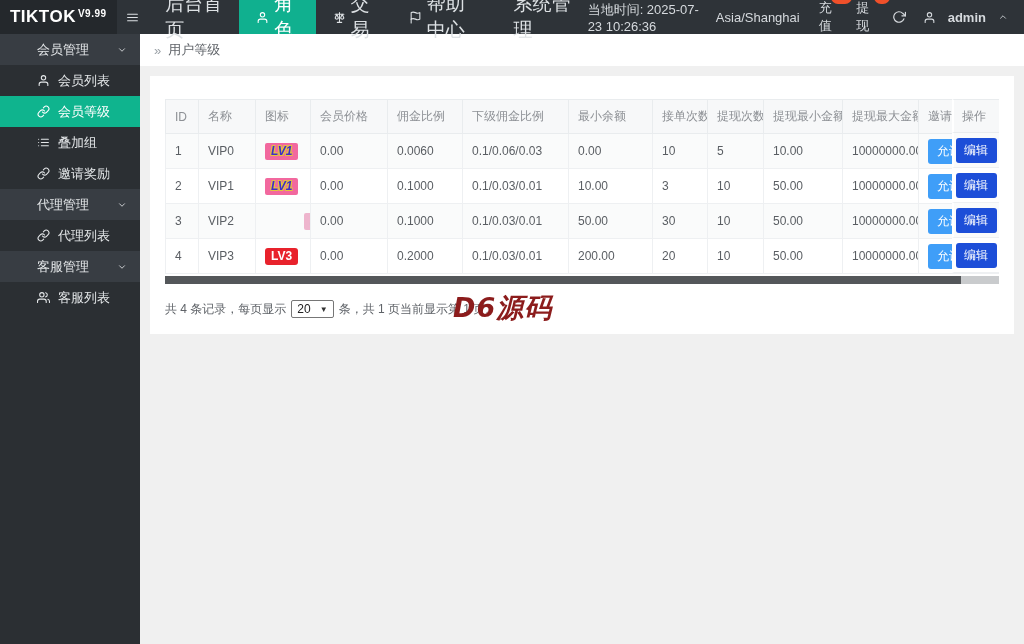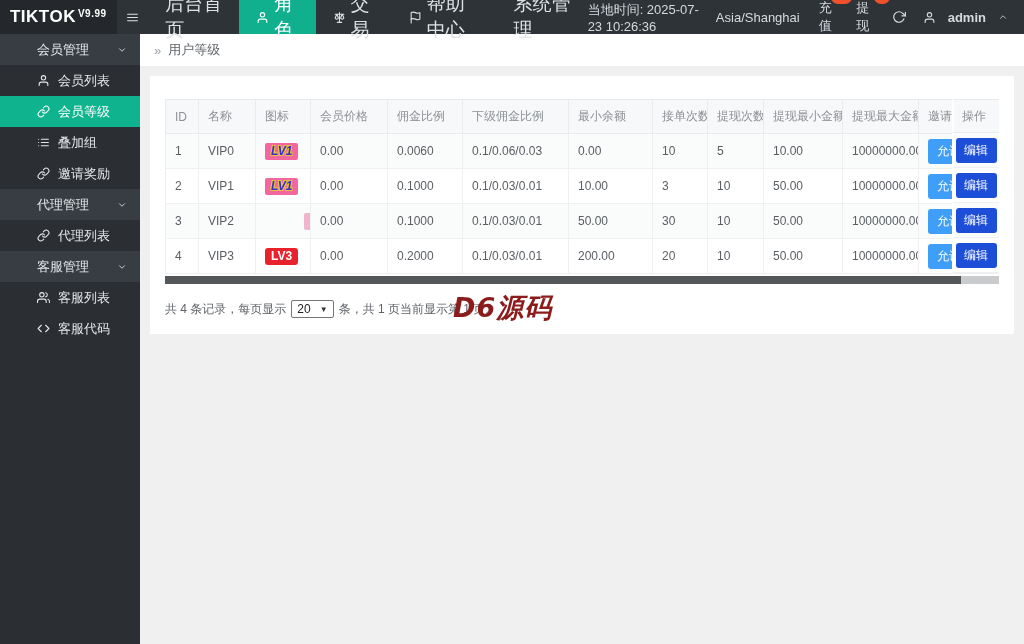--- a/index.html
+++ b/index.html
@@ -275,26 +275,20 @@
     <span class="grow"></span>
     <svg class="ic ic-sm">
         <use href="#i-chevron-down"></use>
       </svg>
   </div>
   <div class="side-item">
     <svg class="ic">
         <use href="#i-users"></use>
       </svg>
     <span>客服列表</span>
-  </div>
-  <div class="side-item">
-    <svg class="ic">
-        <use href="#i-code"></use>
-      </svg>
-    <span>客服代码</span>
   </div>
 </aside>
 
 <main class="main">
   <div class="breadcrumb">
     <span class="bc-icon">»</span>
     <span>用户等级</span>
   </div>
 
   <section class="card">

